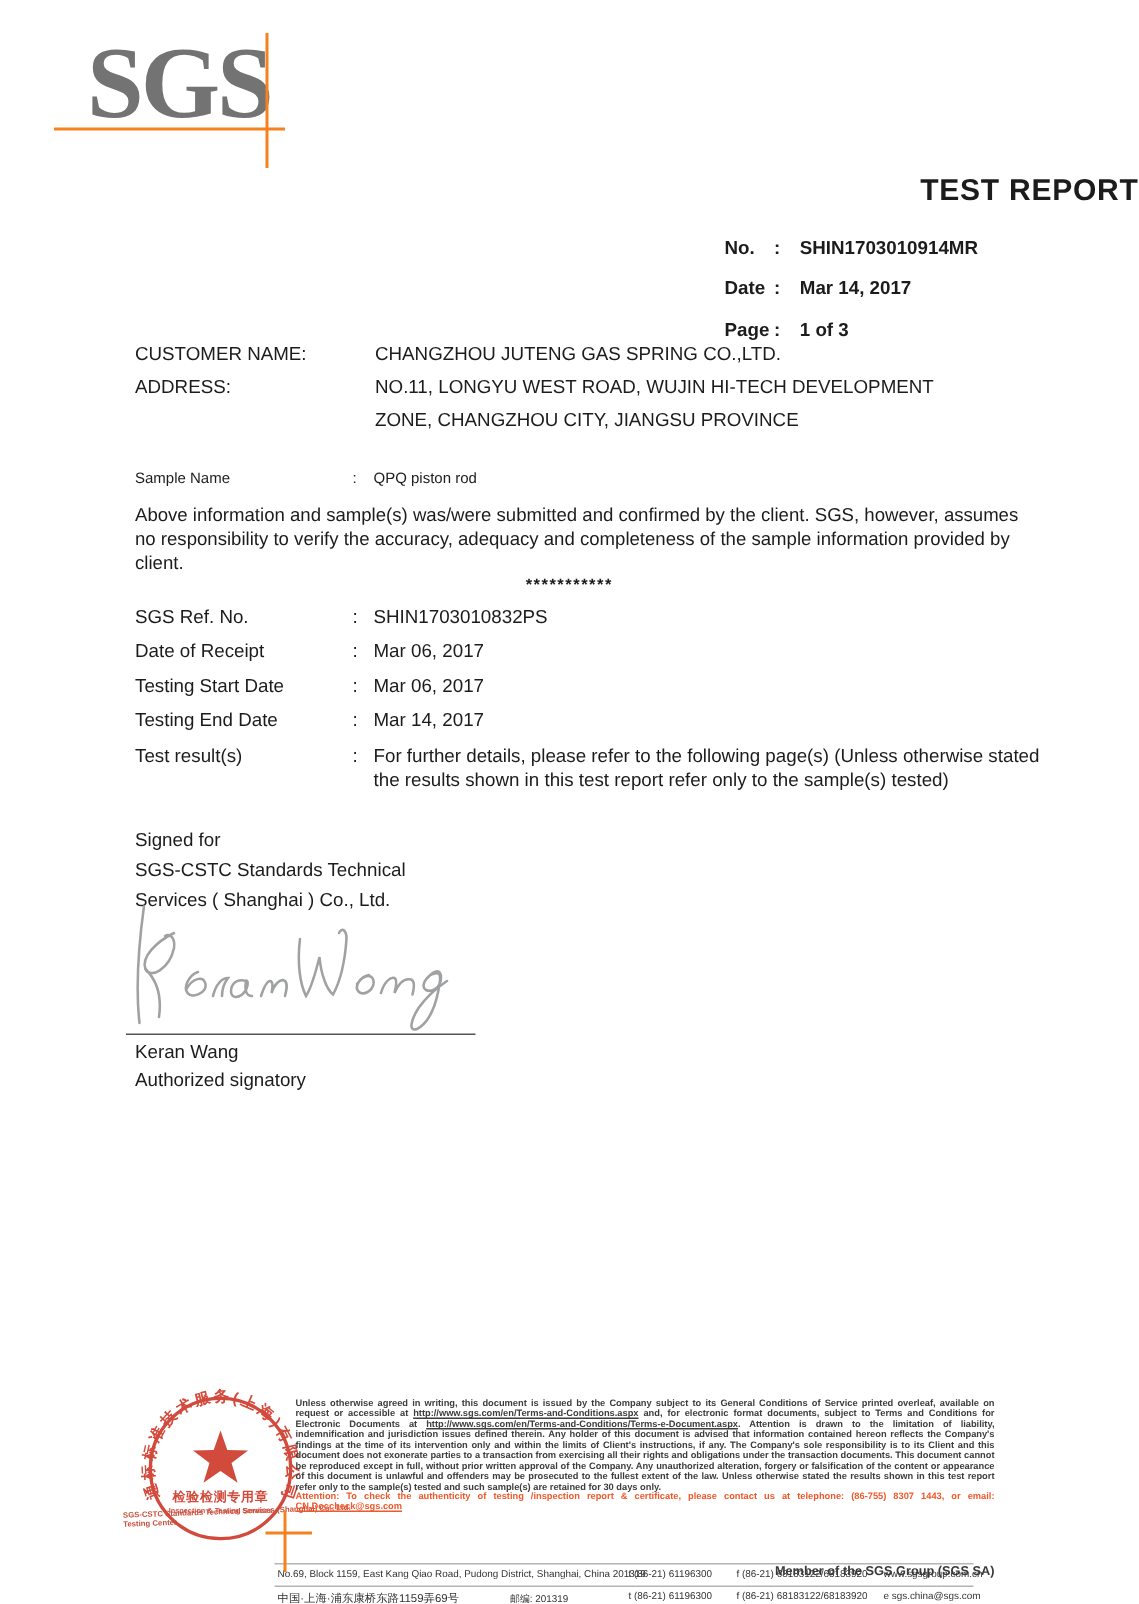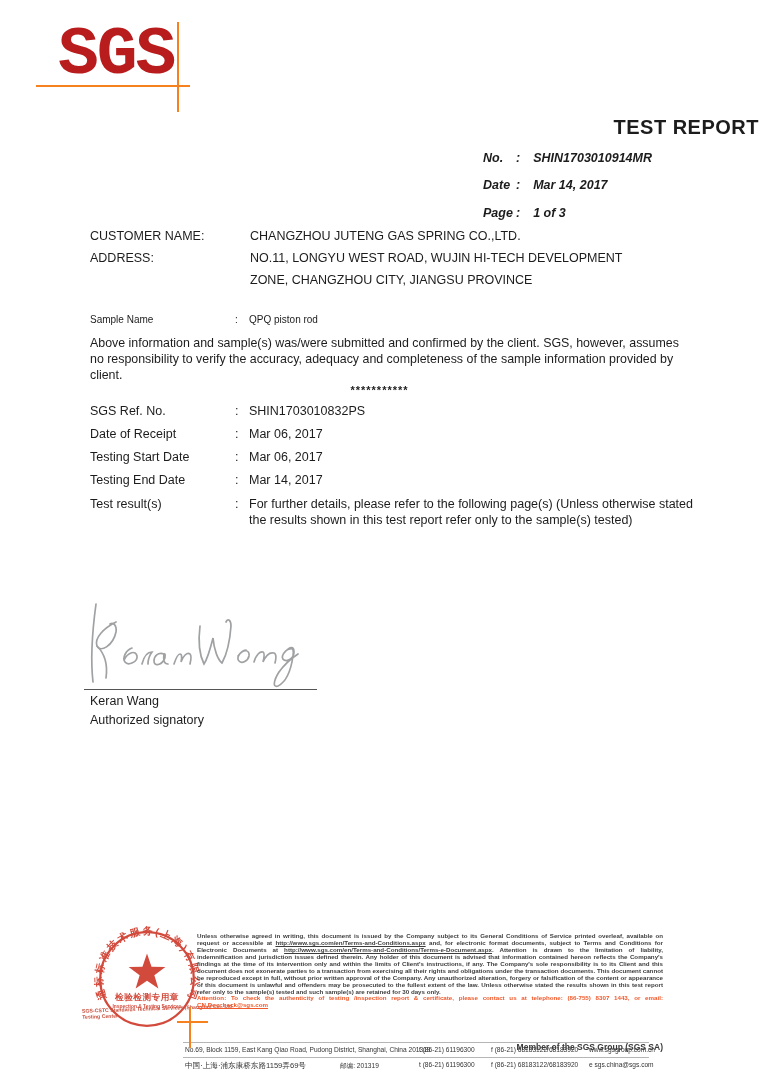--- a/index.html
+++ b/index.html
@@ -1,27 +1,27 @@
 <!DOCTYPE html>
 <html><head>
 <meta charset="utf-8">
 <style>
   * { margin:0; padding:0; box-sizing:border-box; }
   body { background:#ffffff; font-family:"Liberation Sans", sans-serif; }
   .page { position:relative; width:759px; height:1069px; background:#ffffff; overflow:hidden; color:#1c1c1c; }
 
   
-  .logo-text { position:absolute; left:58px; top:16px; font-size:68px; font-weight:700; color:#b91c1c; letter-spacing:-2px; font-family:Liberation Mono, monospace; }
+  .logo-text { position:absolute; left:58px; top:16px; font-size:68px; font-weight:700; color:#737373; letter-spacing:-2px; font-family:Liberation Serif, serif; }
   .logo-hline { position:absolute; left:36px; top:85px; width:154px; height:2px; background:#f5821f; }
   .logo-vline { position:absolute; left:177px; top:22px; width:2px; height:90px; background:#f5821f; }
 
   .report-title { position:absolute; left:0; right:0; top:116px; text-align:right; font-size:20px; font-weight:700; letter-spacing:.5px; }
 
   .meta { position:absolute; left:483px; top:144px; font-size:12.5px; font-weight:700; }
-  .meta-row { display:flex; height:27.5px; align-items:center;font-style:italic; }
+  .meta-row { display:flex; height:27.5px; align-items:flex-end; }
   .meta-label { display:inline-block; width:33px; }
   .meta-colon { display:inline-block; }
   .meta-value { margin-left:13px; white-space:nowrap; }
 
   
   .customer { position:absolute; left:90px; top:225px; font-size:12.5px; line-height:22px; }
   .cust-row { display:flex; }
   .cust-label { width:160px; flex:none; }
   .cust-val { white-space:nowrap; }
 
@@ -144,20 +144,25 @@
       <span class="d-colon">:</span>
       <span class="d-val">Mar 14, 2017</span>
     </div>
     <div class="d-row multi">
       <span class="d-label">Test result(s)</span>
       <span class="d-colon">:</span>
       <span class="d-val">For further details, please refer to the following page(s) (Unless otherwise stated the results shown in this test report refer only to the sample(s) tested)</span>
     </div>
   </div>
 
+  <div class="signedfor">
+    <div>Signed for</div>
+    <div>SGS-CSTC Standards Technical</div>
+    <div>Services ( Shanghai ) Co., Ltd.</div>
+  </div>
 
   <svg class="sig-svg" width="240" height="95" viewBox="0 0 240 95">
     <g fill="none" stroke="#8f9193" stroke-width="1.7" stroke-linecap="round" opacity="0.85">
       <path d="M16,6 C13,28 10,58 13,84"></path>
       <path d="M36,24 C24,30 14,40 17,48 C20,55 33,48 36,34 C37,27 33,24 30,26"></path>
       <path d="M17,48 C25,56 28,66 26,80"></path>
       <path d="M44,62 C48,54 56,52 57,58 C58,64 48,68 45,64 C42,60 46,52 52,50"></path>
       <path d="M62,66 C64,58 68,54 72,54 C69,58 68,62 68,66"></path>
       <path d="M84,56 C78,54 74,58 74,63 C74,68 80,68 84,62 C86,58 85,55 84,56 C83,62 84,66 88,66"></path>
       <path d="M94,66 C96,60 98,56 100,56 C102,56 102,60 101,64 C103,58 107,54 110,56 C112,58 111,62 110,66"></path>

